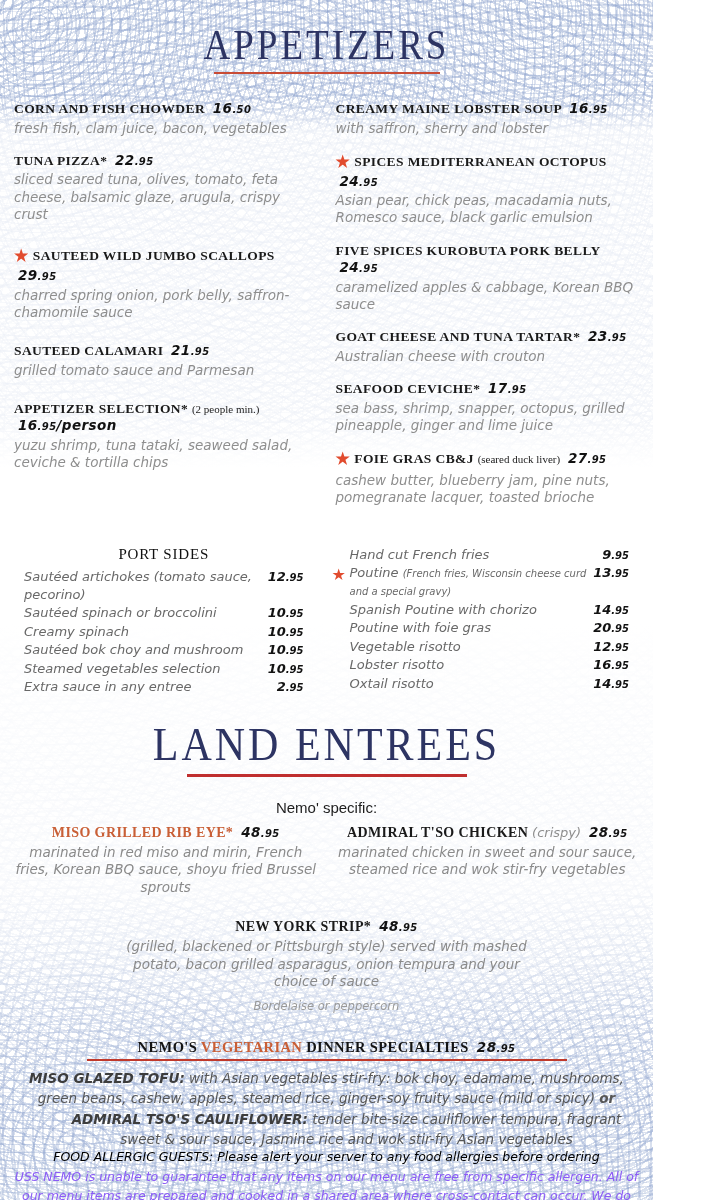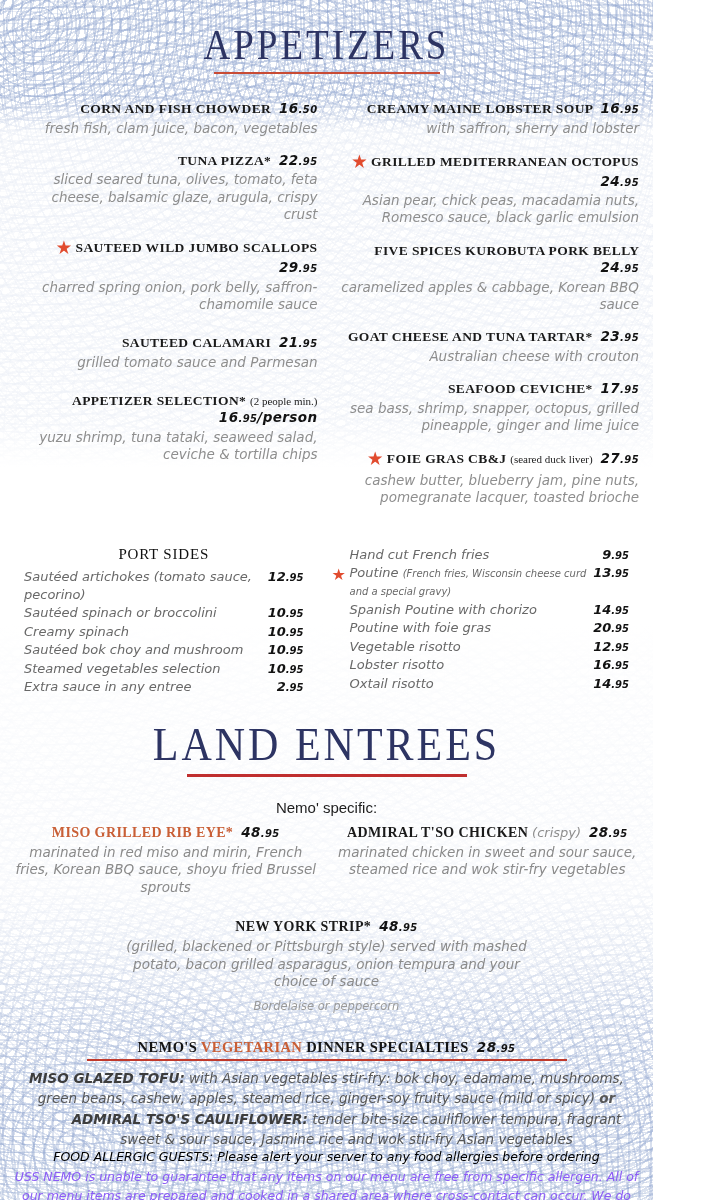--- a/index.html
+++ b/index.html
@@ -36,21 +36,21 @@
   .big-heading .txt{display:inline-block;transform:scaleY(1.12);}
   .h-appetizers{font-size:37px;}
   .h-land{font-size:42px;margin-top:26px;}
   .rule{height:2px;margin:9px auto 0 auto;}
   .rule-app{width:226px;background:#c84b35;}
   .rule-land{width:280px;background:#c02f2f;height:3px;}
 
   
   .app-grid{display:grid;grid-template-columns:1fr 1fr;column-gap:18px;margin-top:26px;}
   .col{display:flex;flex-direction:column;}
-  .ap-item{text-align:right;margin-bottom:15px;}
+  .ap-item{text-align:left;margin-bottom:15px;}
   .ap-title{font-family:"Liberation Serif",serif;font-weight:700;font-size:13.5px;color:#1a1a1a;
     letter-spacing:.4px;line-height:1.3;}
   .star{color:#e14b2e;font-size:16px;font-style:normal;vertical-align:-1px;margin-right:4px;}
   .star::before{content:"\2605";}
   .inote{font-family:"Liberation Serif",serif;font-weight:400;font-size:11px;color:#222;letter-spacing:0;}
   .idesc{font-family:"DejaVu Sans",sans-serif;font-style:italic;font-size:13.5px;color:#8e8e8e;
     line-height:1.28;margin-top:2px;}
   .price{font-family:"DejaVu Sans",sans-serif;font-style:italic;font-weight:700;color:#121212;
     font-size:13.5px;white-space:nowrap;margin-left:4px;}
   .price .pd{font-size:10px;}
@@ -119,21 +119,21 @@
         </div>
 
         <div class="ap-item">
           <div class="ap-title">
             <span>TUNA PIZZA*</span>
             <span class="price"><span>22</span><span class="pd">.95</span></span>
           </div>
           <div class="idesc">sliced seared tuna, olives, tomato, feta cheese, balsamic glaze, arugula, crispy crust</div>
         </div>
 
-        <div class="ap-item" style="">
+        <div class="ap-item" style="margin-top:8px;">
           <div class="ap-title">
             <span class="star"></span><span>SAUTEED WILD JUMBO SCALLOPS</span>
             <span class="price"><span>29</span><span class="pd">.95</span></span>
           </div>
           <div class="idesc">charred spring onion, pork belly, saffron-chamomile sauce</div>
         </div>
 
         <div class="ap-item" style="margin-top:6px;">
           <div class="ap-title">
             <span>SAUTEED CALAMARI</span>
@@ -157,21 +157,21 @@
         <div class="ap-item">
           <div class="ap-title">
             <span>CREAMY MAINE LOBSTER SOUP</span>
             <span class="price"><span>16</span><span class="pd">.95</span></span>
           </div>
           <div class="idesc">with saffron, sherry and lobster</div>
         </div>
 
         <div class="ap-item">
           <div class="ap-title">
-            <span class="star"></span><span>GRILLED MEDITERRANEAN OCTOPUS</span>
+            <span class="star"></span><span>SPICES MEDITERRANEAN OCTOPUS</span>
             <span class="price"><span>24</span><span class="pd">.95</span></span>
           </div>
           <div class="idesc">Asian pear, chick peas, macadamia nuts, Romesco sauce, black garlic emulsion</div>
         </div>
 
         <div class="ap-item">
           <div class="ap-title">
             <span>FIVE SPICES KUROBUTA PORK BELLY</span>
             <span class="price"><span>24</span><span class="pd">.95</span></span>
           </div>

